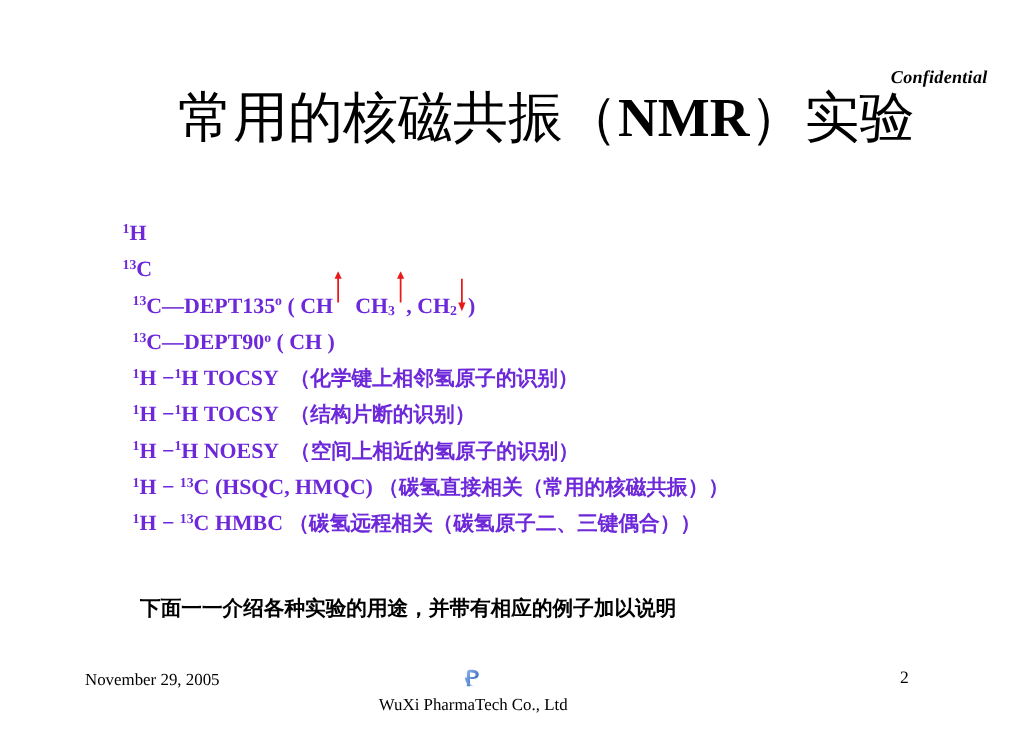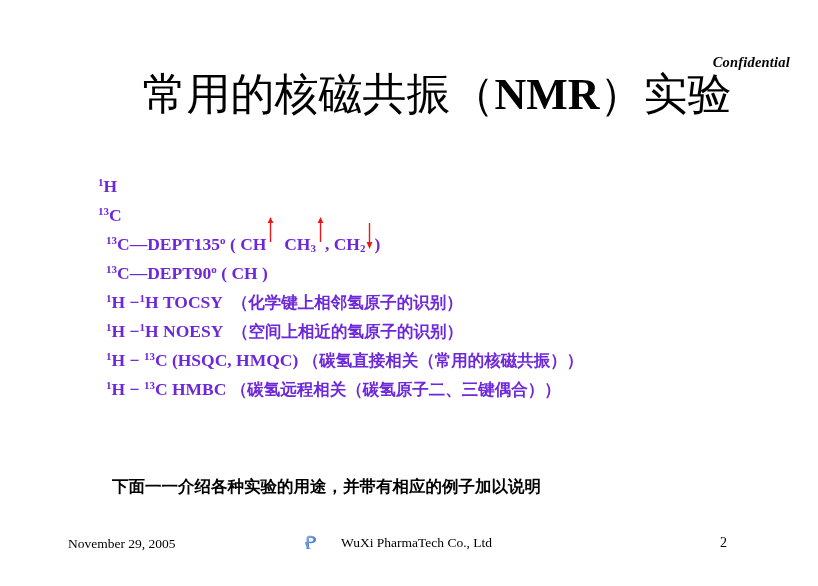--- a/index.html
+++ b/index.html
@@ -122,22 +122,23 @@
     font-family: "Liberation Serif", "DejaVu Serif", serif;
     font-size: 13.5px;
     white-space: nowrap;
   }
   .footer-center {
     position: absolute;
     left: 303px;
     top: 534px;
     display: flex;
     align-items: center;
-    gap: 21px;
-    white-space: nowrap;
+    gap: 5px;
+    white-space: nowrap;
+    flex-direction: column;
   }
   .footer-logo {
     width: 17px;
     height: 17px;
     display: block;
   }
   .footer-company {
     font-family: "Liberation Serif", "DejaVu Serif", serif;
     font-size: 13.5px;
   }
@@ -182,20 +183,23 @@
   </div>
 
   <div class="exp-line indent">
     <sup>13</sup><span>C</span><span class="dash">—</span><span>DEPT90</span><sup>o</sup>&nbsp;<span>( CH )</span>
   </div>
 
   <div class="exp-line indent">
     <sup>1</sup><span>H</span>&nbsp;<span class="dash">−</span><sup>1</sup><span>H</span>&nbsp;<span>TOCSY</span>&nbsp;&nbsp;<span class="cn">（化学键上相邻氢原子的识别）</span>
   </div>
 
+  <div class="exp-line indent">
+    <sup>1</sup><span>H</span>&nbsp;<span class="dash">−</span><sup>1</sup><span>H</span>&nbsp;<span>TOCSY</span>&nbsp;&nbsp;<span class="cn">（结构片断的识别）</span>
+  </div>
 
   <div class="exp-line indent">
     <sup>1</sup><span>H</span>&nbsp;<span class="dash">−</span><sup>1</sup><span>H</span>&nbsp;<span>NOESY</span>&nbsp;&nbsp;<span class="cn">（空间上相近的氢原子的识别）</span>
   </div>
 
   <div class="exp-line indent">
     <sup>1</sup><span>H</span>&nbsp;<span class="dash">−</span>&nbsp;<sup>13</sup><span>C</span>&nbsp;<span>(HSQC, HMQC)</span>&nbsp;<span class="cn">（碳氢直接相关（常用的核磁共振））</span>
   </div>
 
   <div class="exp-line indent">

